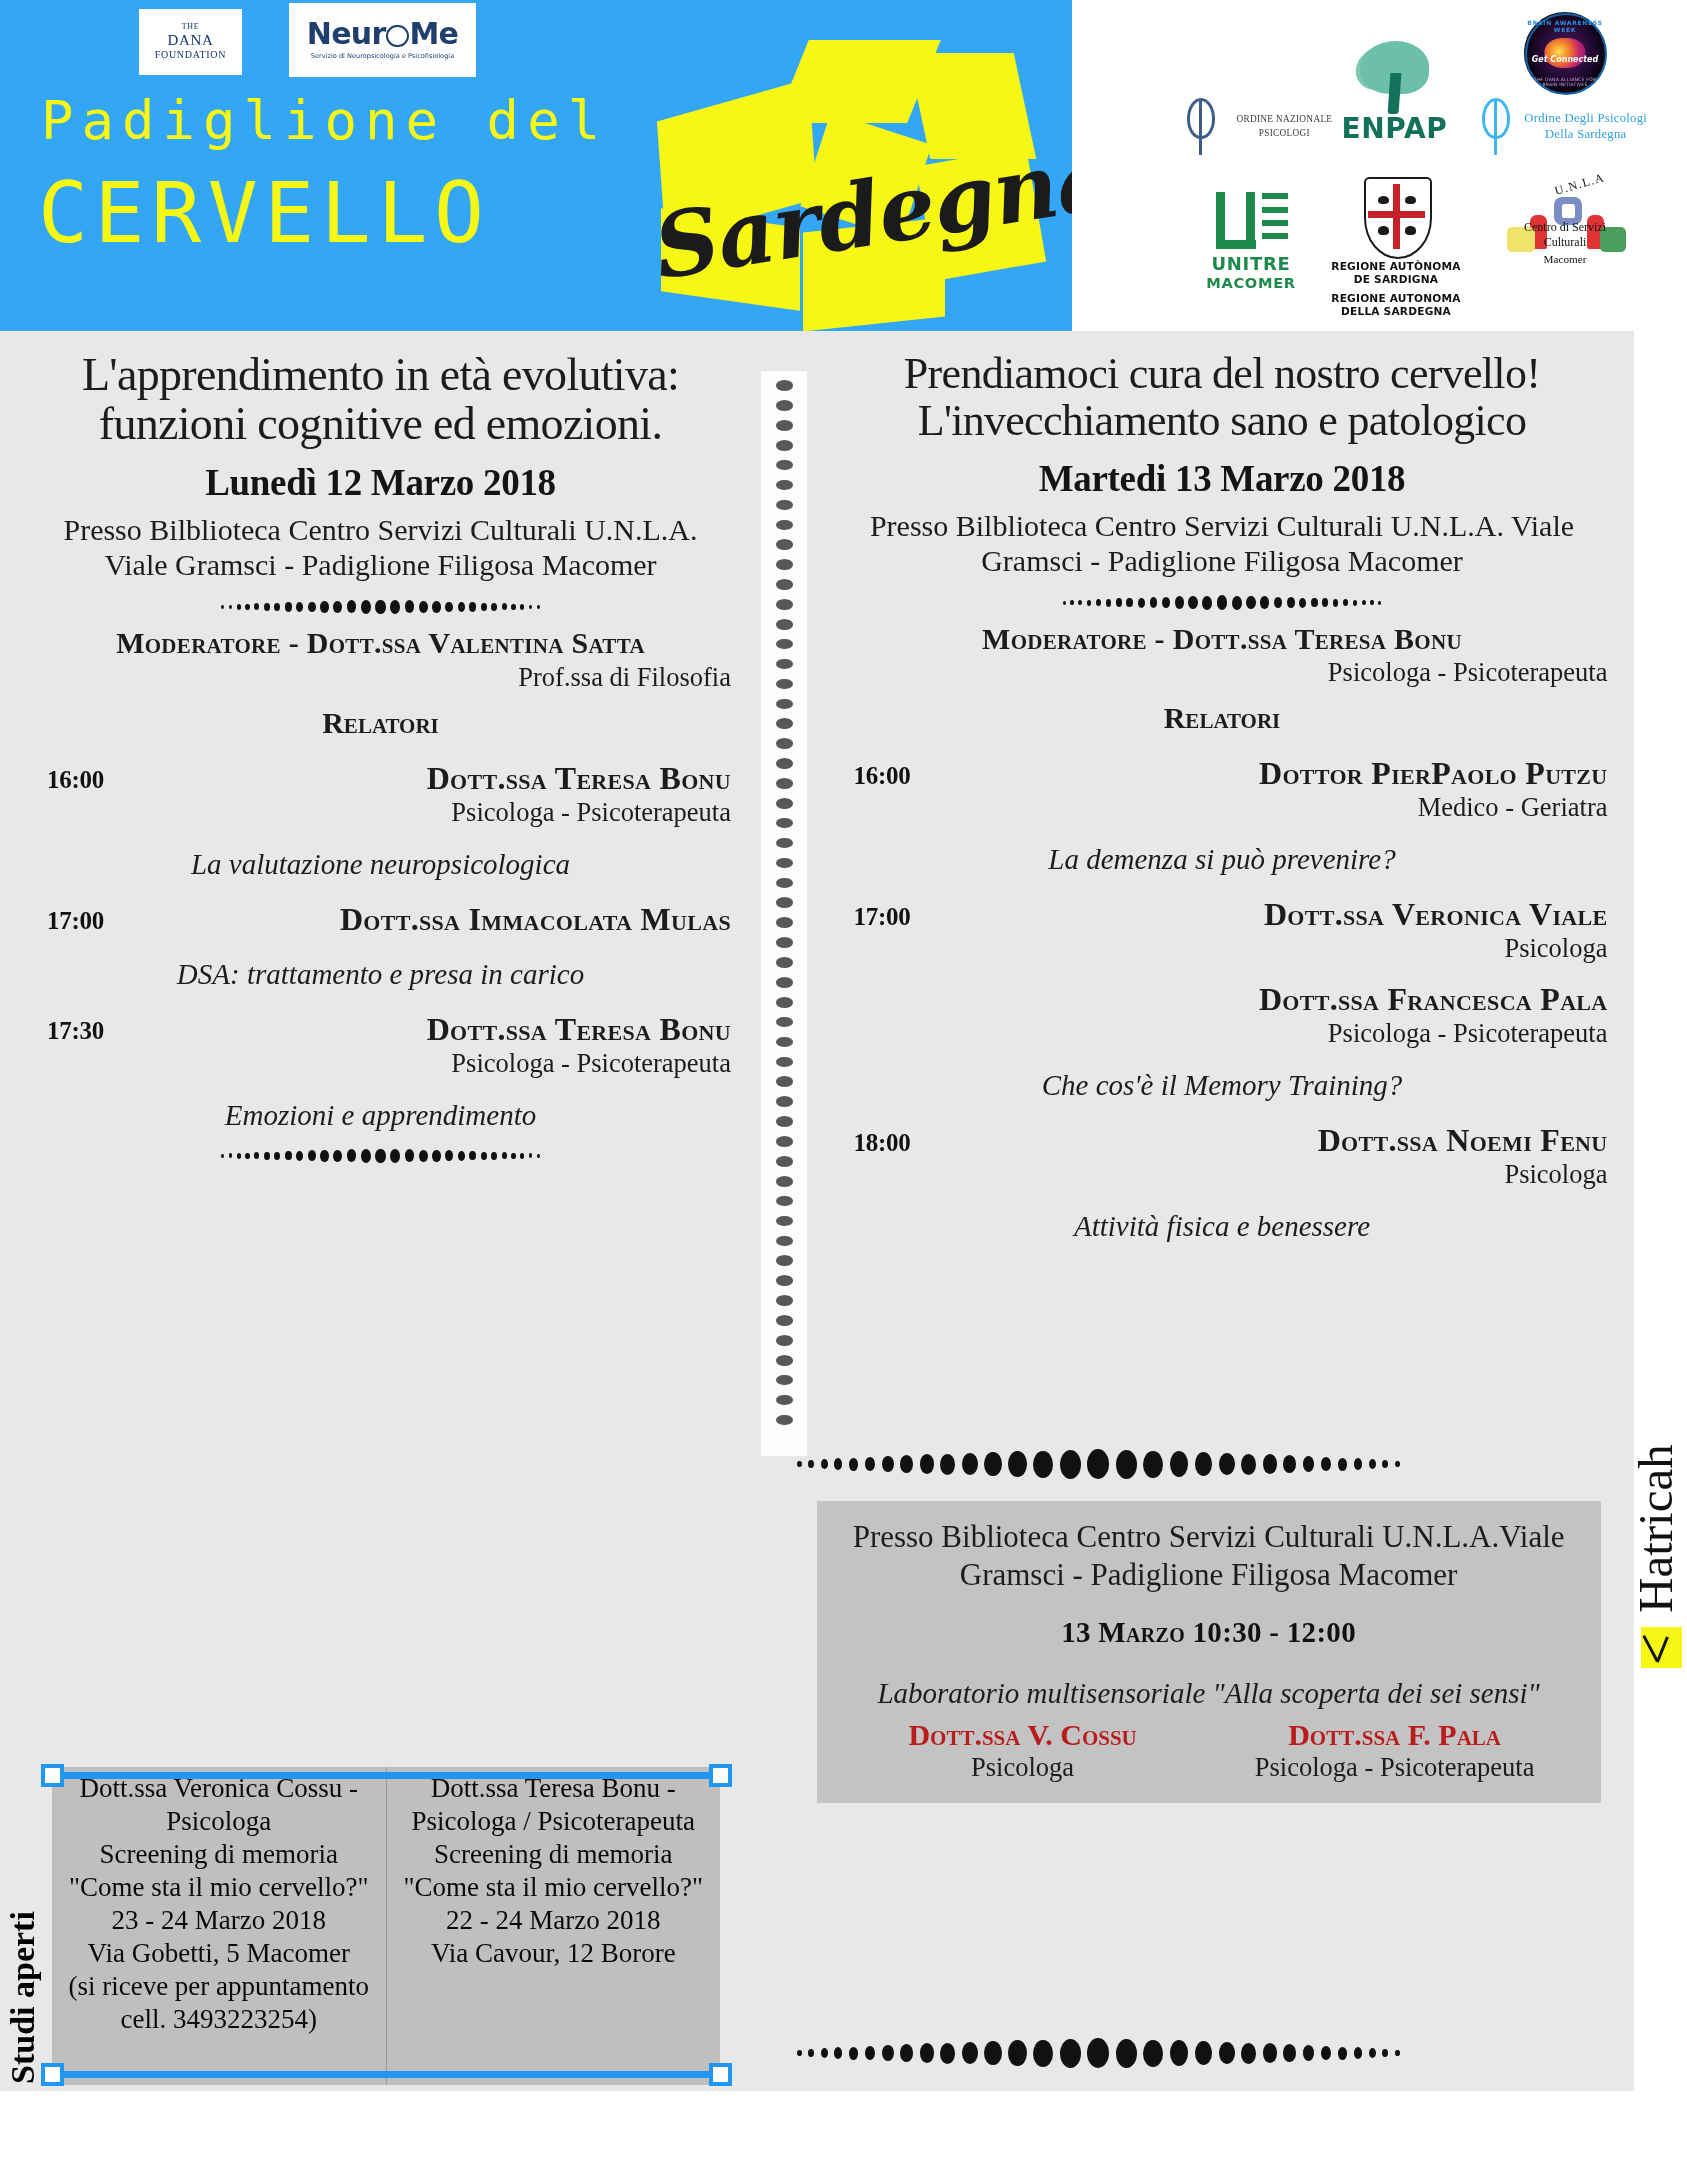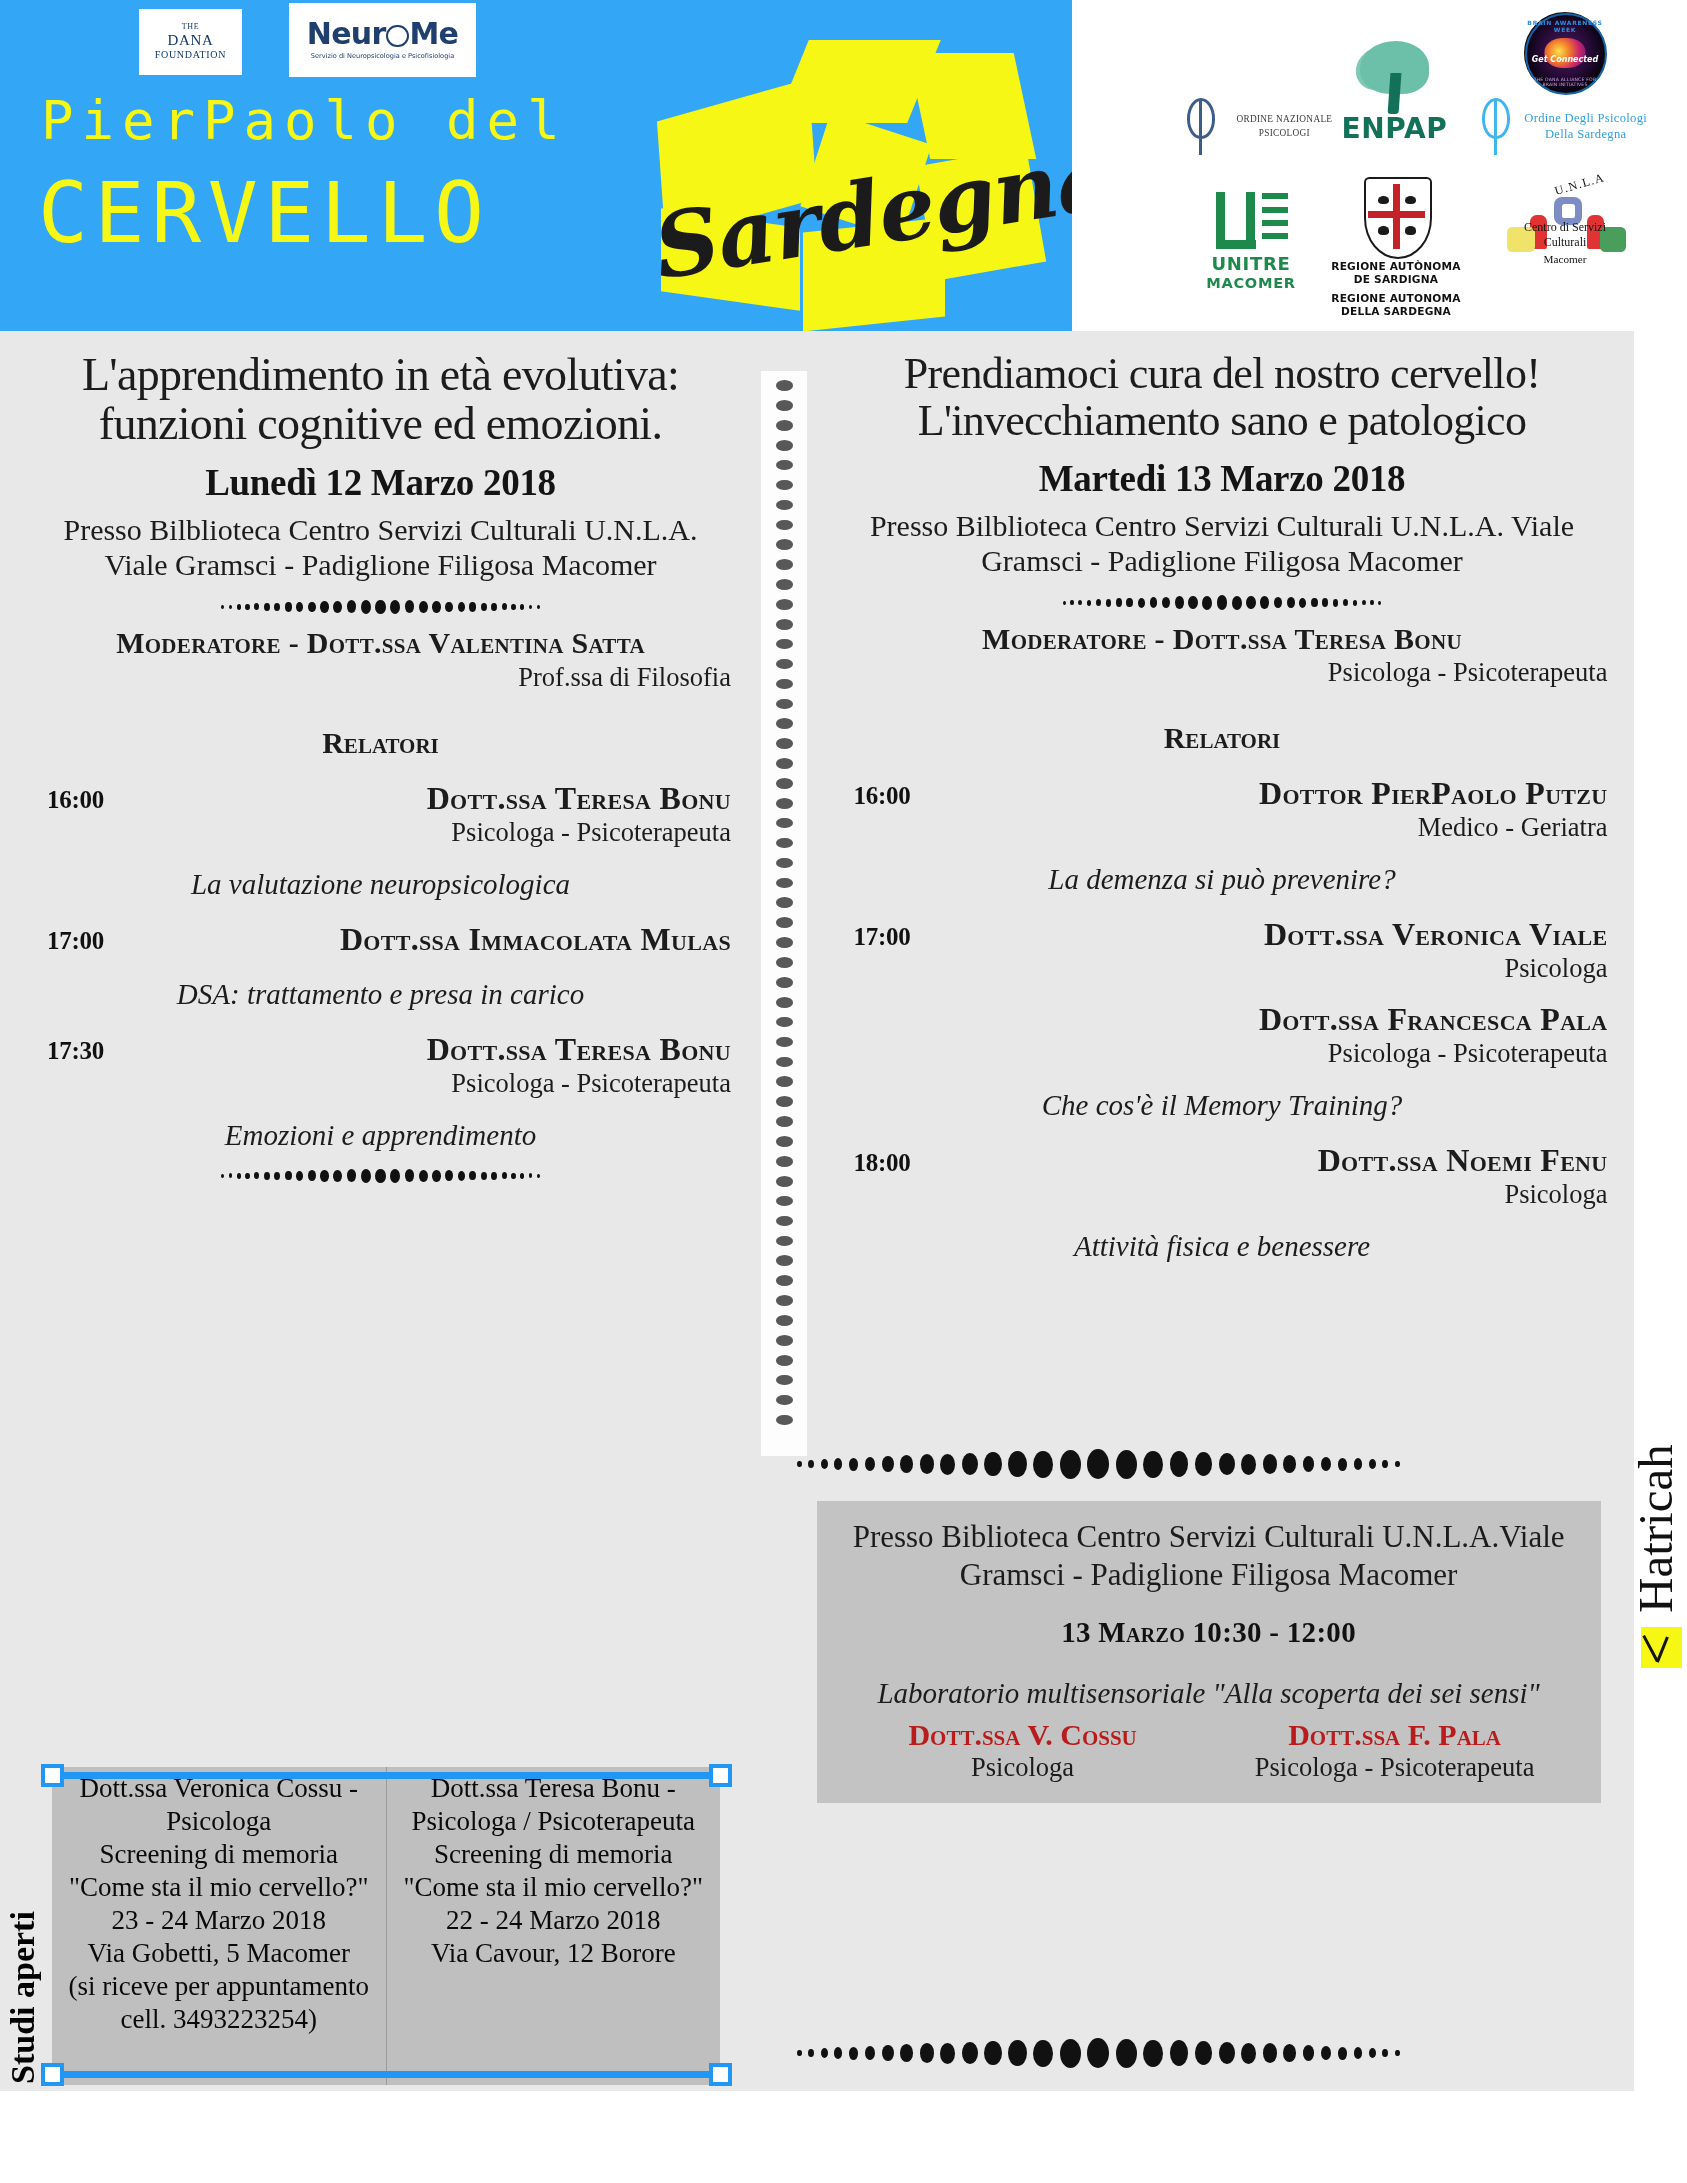--- a/index.html
+++ b/index.html
@@ -119,21 +119,21 @@
   .h-venue{font-family:"Liberation Serif",serif;font-size:30px;line-height:1.18;color:#1c1c1c;
            text-align:center;margin-top:8px;}
 
   .dotsep{display:flex;align-items:center;justify-content:center;gap:4.6px;margin:17px 0 12px;}
   .dotsep span{background:#111;border-radius:50%;display:block;}
 
   .moderatore{font-family:"Liberation Serif",serif;font-weight:bold;font-size:30px;color:#1c1c1c;
               text-align:center;font-variant:small-caps;letter-spacing:0.3px;}
   .role-right{font-family:"Liberation Serif",serif;font-size:26.5px;color:#1c1c1c;text-align:right;margin-top:1.3px;}
   .relatori{font-family:"Liberation Serif",serif;font-weight:bold;font-size:30px;color:#1c1c1c;
-            text-align:center;font-variant:small-caps;margin-top:33px;}
+            text-align:center;font-variant:small-caps;margin-top:13px;}
 
   .slot{position:relative;margin-top:20px;}
   .slot .time{position:absolute;left:17px;top:6.6px;font-family:"Liberation Serif",serif;font-weight:bold;
               font-size:25px;color:#111;letter-spacing:-0.3px;}
   .slot .spk{font-family:"Liberation Serif",serif;font-weight:bold;font-size:32px;color:#1c1c1c;
              text-align:right;font-variant:small-caps;letter-spacing:0.3px;}
   .slot .role{font-family:"Liberation Serif",serif;font-size:26.5px;color:#1c1c1c;text-align:right;margin-top:0px;}
   .topic{font-family:"Liberation Serif",serif;font-style:italic;font-size:29px;color:#1c1c1c;
          text-align:center;margin-top:20px;}
 
@@ -188,21 +188,21 @@
       <div class="bpc" style="left:13.2px;  top:198px; width:139px;height:83px;transform:skewY(8deg);"></div>
       <div class="bpc" style="left:144px; top:20px;  width:132px;height:83px;transform:skewX(-22deg);"></div>
       <div class="bpc" style="left:165px; top:106px; width:106px;height:99px;transform:rotate(18deg);"></div>
       <div class="bpc" style="left:155px; top:205px; width:142px;height:99px;transform:skewY(-6deg);"></div>
       <div class="bpc" style="left:271px; top:33px;  width:106px;height:106px;transform:skewX(12deg);"></div>
       <div class="bpc" style="left:277px; top:136px; width:112px;height:116px;transform:rotate(-10deg);"></div>
     </div>
 
     <div class="sardegna">Sardegna</div>
 
-    <div class="title-line1">PierPaolo del</div>
+    <div class="title-line1">Padiglione del</div>
     <div class="title-line2">CERVELLO</div>
 
     <div class="logo-dana">
       <div class="l1">THE</div>
       <div class="l2">DANA</div>
       <div class="l3">FOUNDATION</div>
     </div>
 
     <div class="logo-neurome">
       <div class="n1"><span>Neur</span><span class="o"></span><span>Me</span></div>

